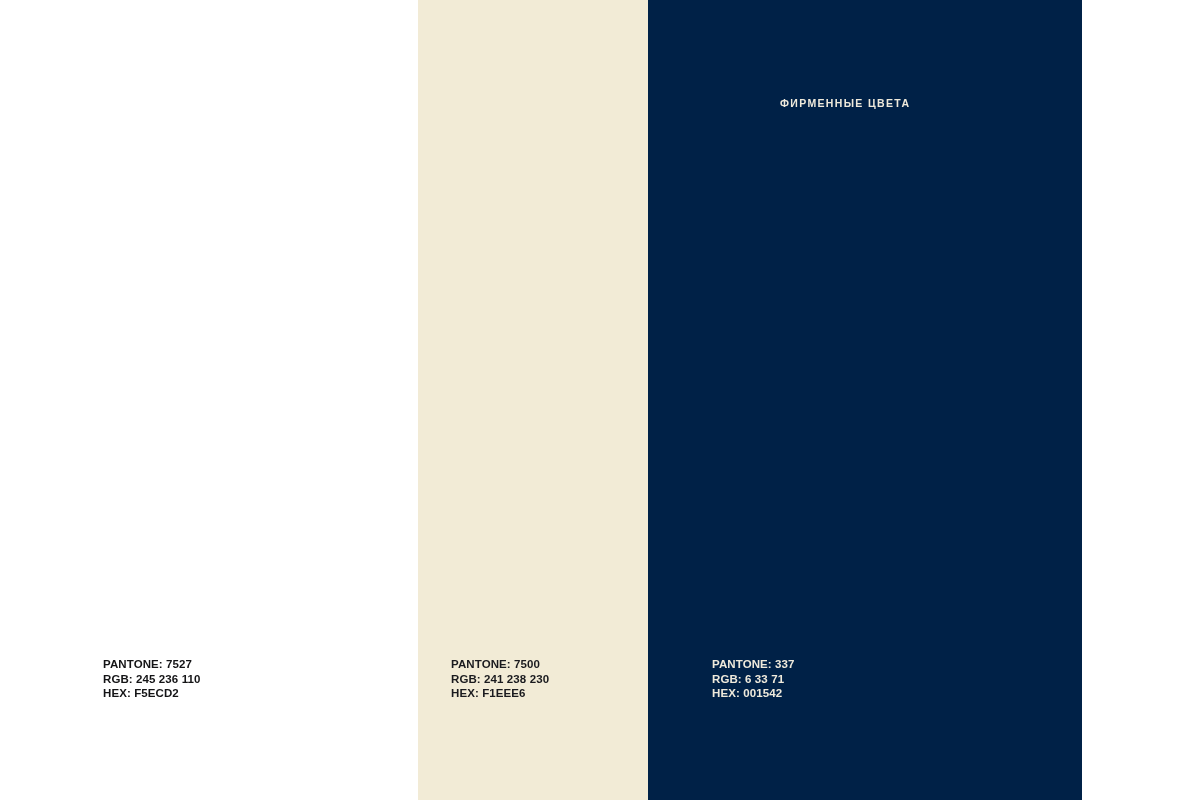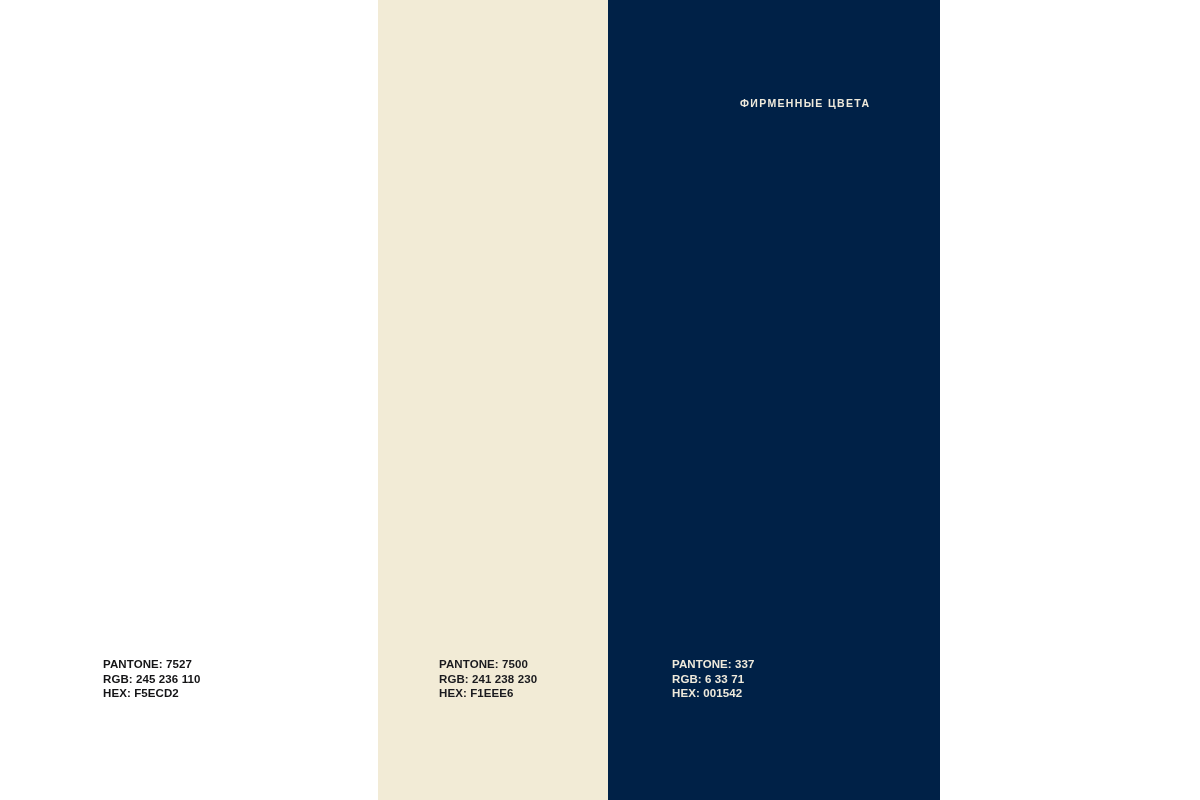--- a/index.html
+++ b/index.html
@@ -30,40 +30,40 @@
     align-items: stretch;
   }
 
   .swatch-column {
     position: relative;
     height: 800px;
     flex: 0 0 auto;
     box-sizing: border-box;
   }
 
-  .swatch-column.col-white  { width: 378px; }
+  .swatch-column.col-white  { width: 418px; }
   .swatch-column.col-black  { width: 230px; }
   .swatch-column.col-cream  { width: 230px; }
-  .swatch-column.col-navy   { width: 332px; padding-left: 24px; }
+  .swatch-column.col-navy   { width: 434px; padding-left: 24px; }
 
   
   .swatch-spec {
     position: absolute;
     bottom: 100px;
     left: 40px;
     font-size: 11.5px;
     font-weight: bold;
     line-height: 14.2px;
     letter-spacing: 0.1px;
     white-space: nowrap;
   }
 
   .col-white .swatch-spec { left: 103px; }
   .col-black .swatch-spec { left: 40px; }
-  .col-cream .swatch-spec { left: 33px; margin-left: 28px; }
+  .col-cream .swatch-spec { left: 33px; }
   .col-navy  .swatch-spec { left: 64px; }
 
   .swatch-spec-line { display: block; }
 
   
   .section-heading {
     position: absolute;
     top: 97px;
     left: 132px;
     font-size: 10.5px;

